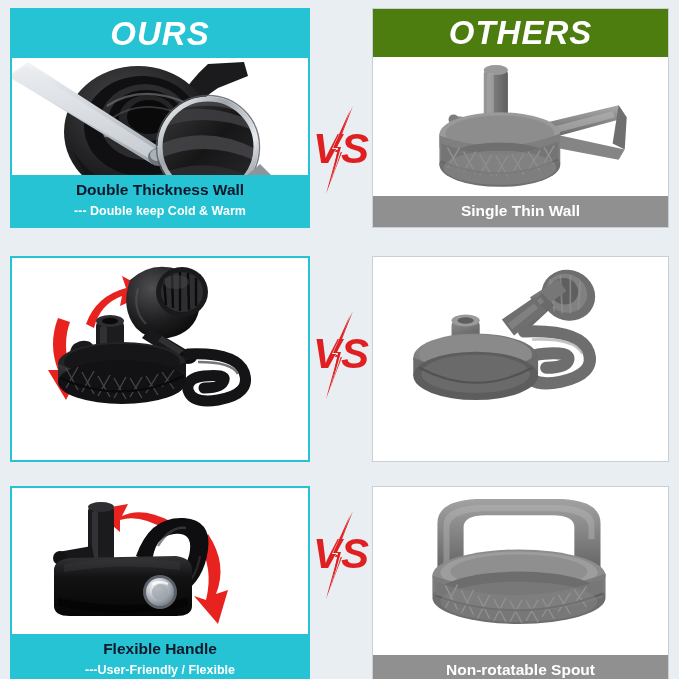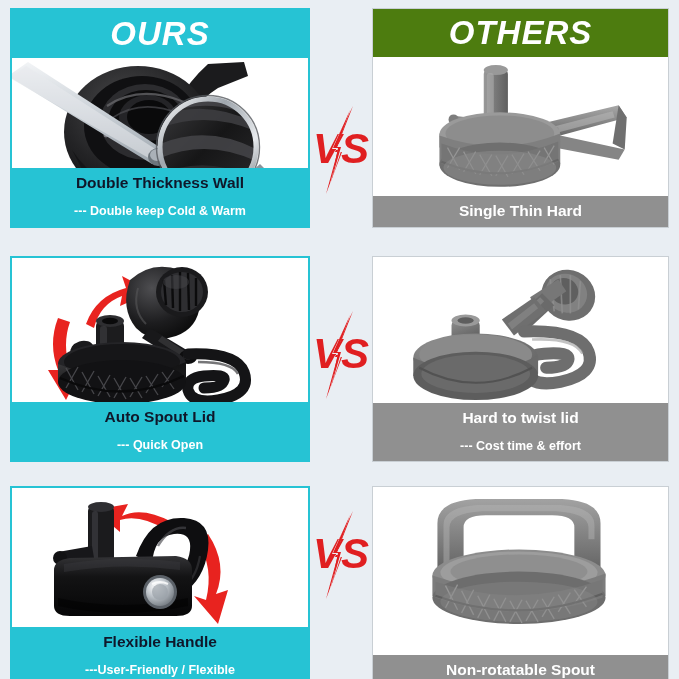--- a/index.html
+++ b/index.html
@@ -42,21 +42,21 @@
   
   .stage{flex:1 1 auto;position:relative;background:#fff;overflow:hidden;}
 
   
   .cap{
     flex:0 0 auto;padding:5px 4px 7px 4px;text-align:center;
   }
   .cap.teal{background:#26c3d4;}
   .cap.gray{background:#909090;}
   .cap .t1{display:block;font-size:15.5px;font-weight:bold;line-height:1.25;}
-  .cap .t2{display:block;font-size:12.5px;font-weight:bold;line-height:1.2;color:#ffffff;margin-top:12px;}
+  .cap .t2{display:block;font-size:12.5px;font-weight:bold;line-height:1.2;color:#ffffff;margin-top:5px;}
   .cap.teal .t1{color:#0f172a;}
   .cap.gray .t1{color:#ffffff;}
 
   
   .vs{
     position:absolute;left:313px;width:58px;
     display:flex;align-items:flex-end;justify-content:center;
     pointer-events:none;
   }
   .vs.v1{top:104px;height:90px;}
@@ -199,21 +199,21 @@
               <path d="M154 94 L166 113"></path>
                 <path d="M166 93 L154 112"></path>
               <path d="M170 90 L180 107"></path>
                 <path d="M180 88 L170 105"></path>
             </g>
             <path d="M68 104 Q126 128 184 102" stroke="#666" stroke-width="2" fill="none"></path>
             <ellipse cx="126" cy="110" rx="56" ry="17" fill="#8a8a8a" opacity="0.55"></ellipse>
           </svg>
         </div>
         <div class="cap gray">
-          <span class="t1">Single Thin Hard</span>
+          <span class="t1">Single Thin Wall</span>
         </div>
       </div>
     </div>
   </div>
 
   <div class="row r2">
 
     <div class="col-left">
       <div class="panel ours">
         <div class="stage">
@@ -284,24 +284,20 @@
               <path d="M118 120 L130 140"></path>
                 <path d="M130 119 L118 139"></path>
               <path d="M134 118 L146 137"></path>
                 <path d="M146 116 L134 135"></path>
               <path d="M150 114 L162 131"></path>
                 <path d="M162 112 L150 129"></path>
             </g>
             <path d="M48 120 Q110 148 172 118" stroke="#0a0a0b" stroke-width="2.4" fill="none"></path>
           </svg>
         </div>
-        <div class="cap teal">
-          <span class="t1">Auto Spout Lid</span>
-          <span class="t2">--- Quick Open</span>
-        </div>
       </div>
     </div>
 
     <div class="col-right">
       <div class="panel others">
         <div class="stage">
           <svg class="art" viewBox="0 0 293 156" preserveAspectRatio="xMidYMid meet">
             <defs>
               <linearGradient id="g2a" x1="0" y1="0" x2="0.3" y2="1">
                 <stop offset="0" stop-color="#8f8f8f"></stop>
@@ -339,24 +335,20 @@
             <path d="M150 74 Q206 72 214 94 Q222 116 186 124 Q156 130 150 112 Q146 98 170 96 Q196 94 194 102 Q192 110 172 110" fill="none" stroke="#6e6e6e" stroke-width="12" stroke-linecap="round"></path>
             <path d="M158 82 Q200 80 208 96" fill="none" stroke="#9b9b9b" stroke-width="2.6" opacity="0.6"></path>
 
             <ellipse cx="102" cy="100" rx="62" ry="24" fill="url(#g2b)"></ellipse>
             <ellipse cx="102" cy="97" rx="56" ry="20" fill="#8a8a8a"></ellipse>
             <path d="M40 100 L40 118 Q102 146 164 116 L164 98 Q102 128 40 100 Z" fill="#6b6b6b"></path>
             <ellipse cx="102" cy="118" rx="62" ry="24" fill="#5d5d5d"></ellipse>
             <ellipse cx="102" cy="116" rx="54" ry="19" fill="#787878" opacity="0.5"></ellipse>
             <path d="M46 110 Q102 140 158 110" stroke="#525252" stroke-width="2" fill="none"></path>
           </svg>
-        </div>
-        <div class="cap gray">
-          <span class="t1">Hard to twist lid</span>
-          <span class="t2">--- Cost time &amp; effort</span>
         </div>
       </div>
     </div>
   </div>
 
   <div class="row r3">
 
     <div class="col-left">
       <div class="panel ours">
         <div class="stage">

